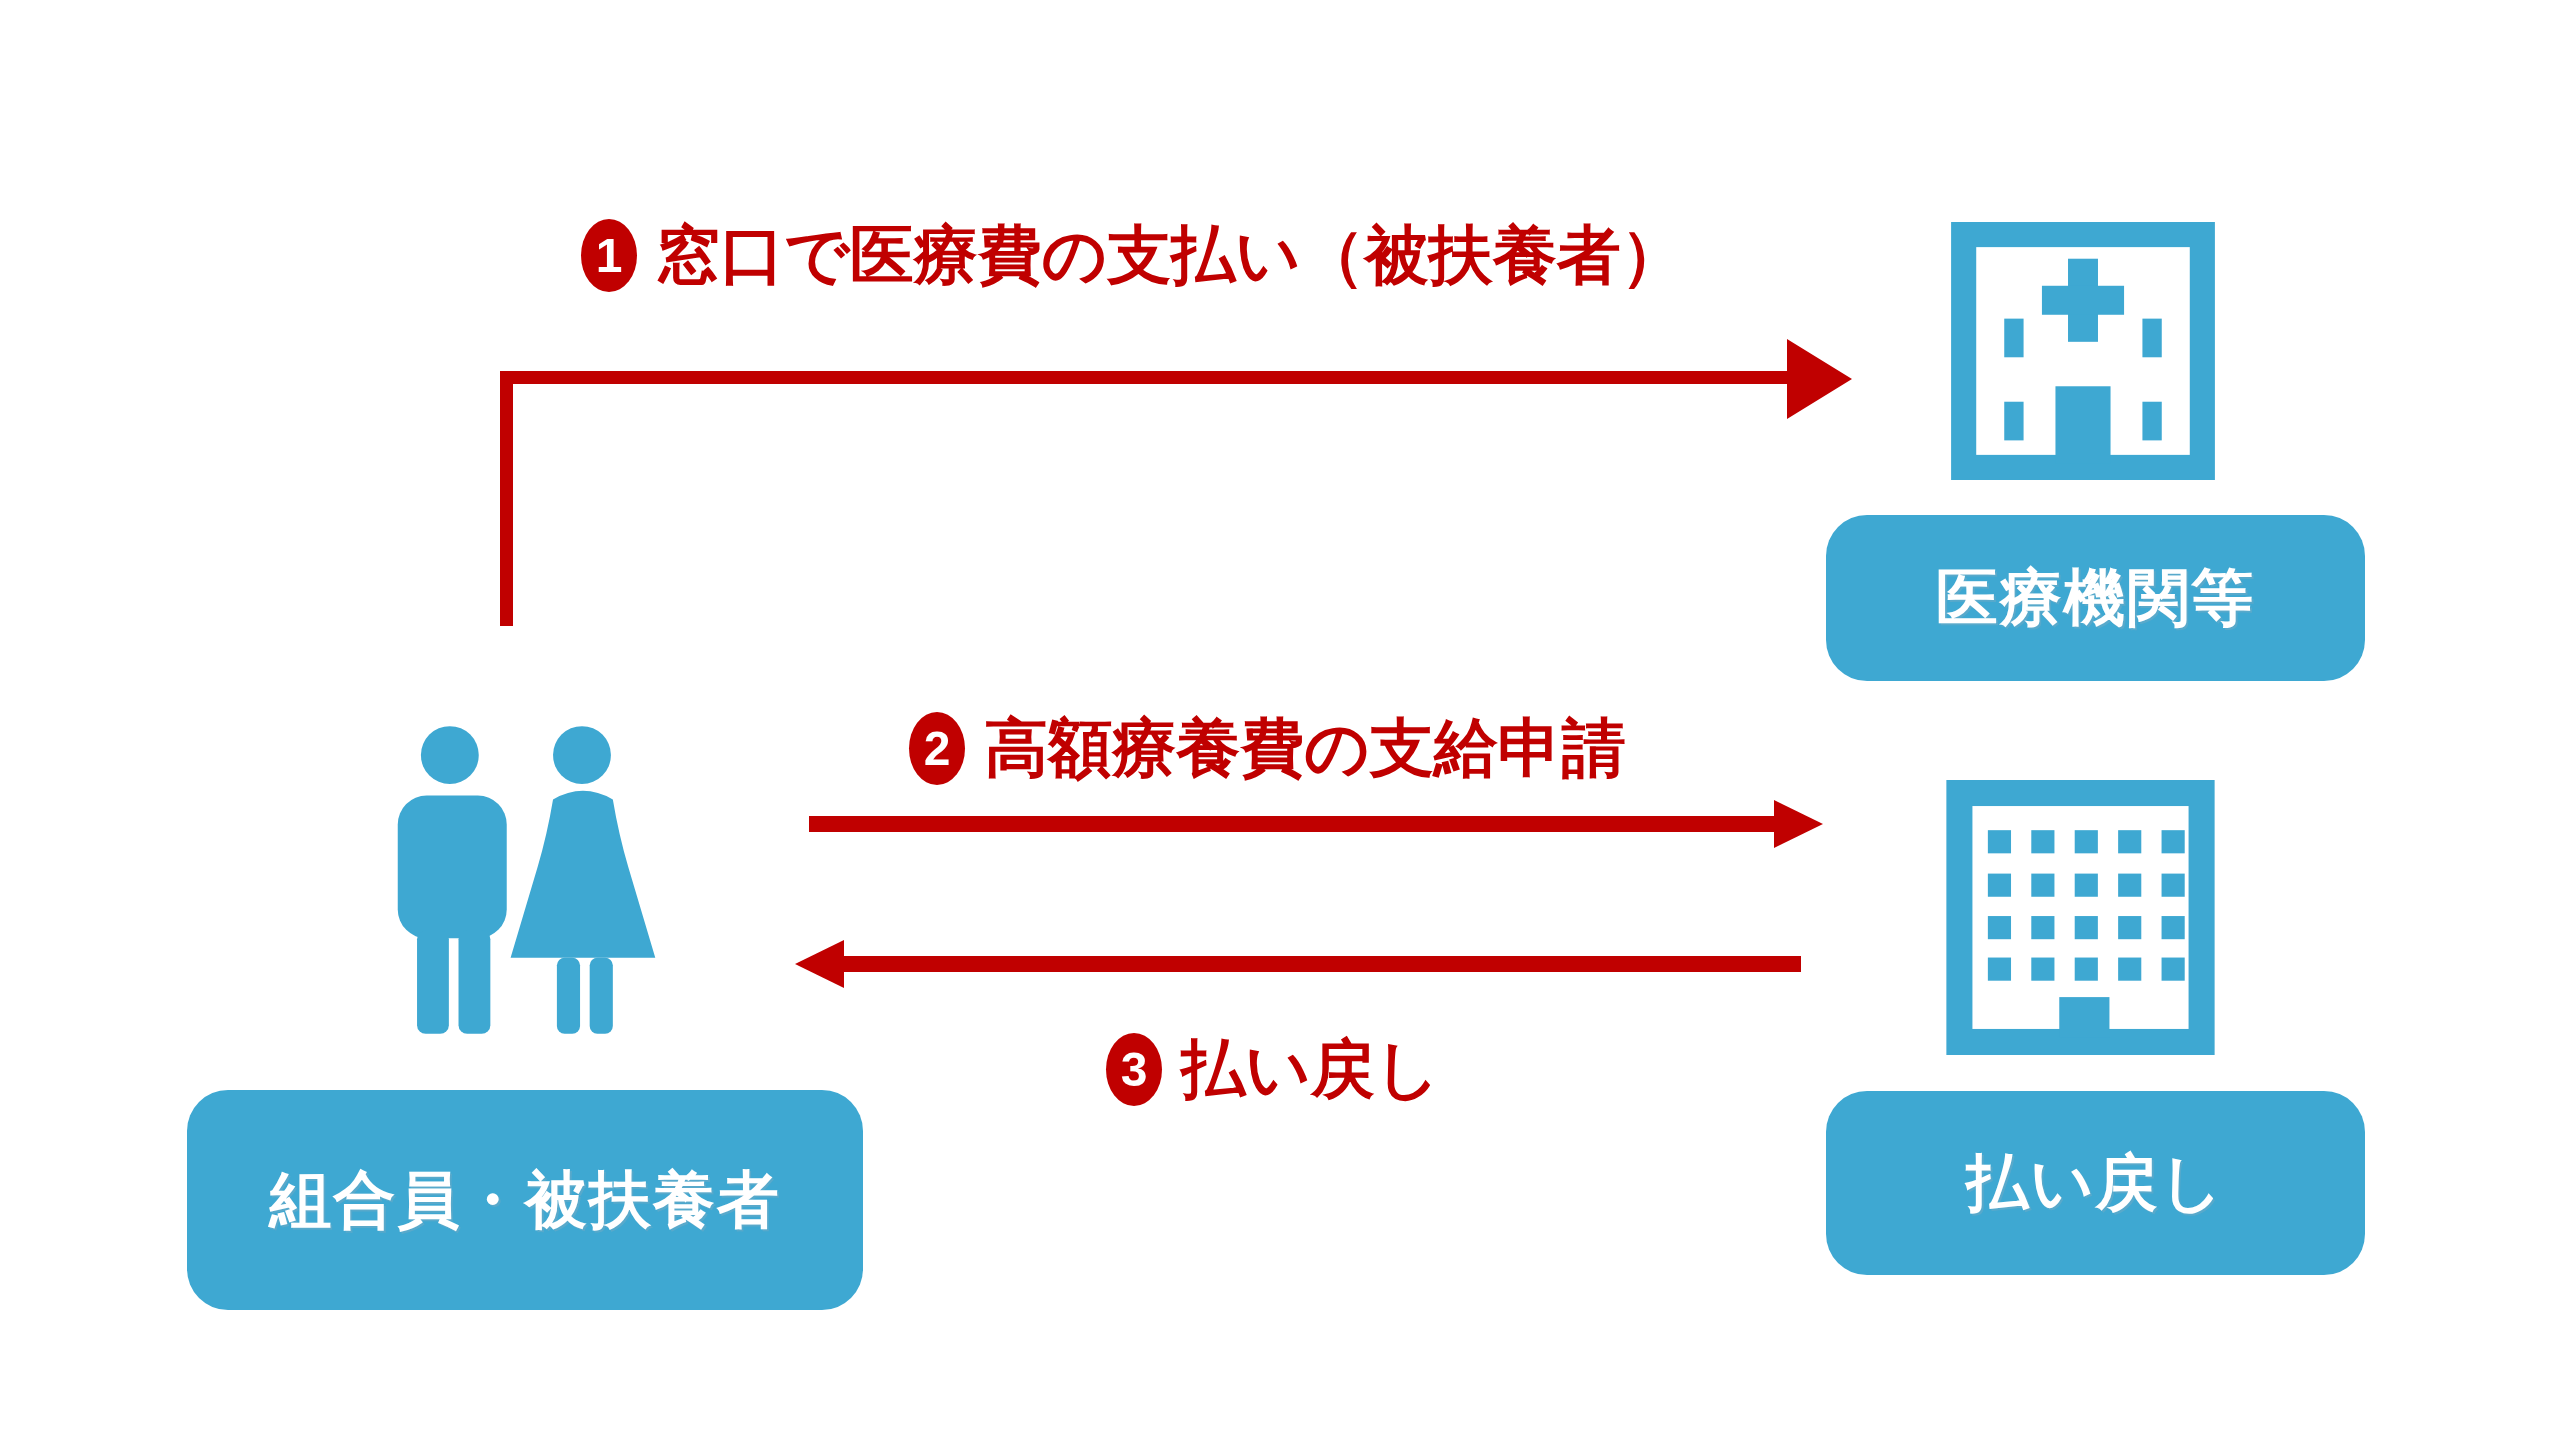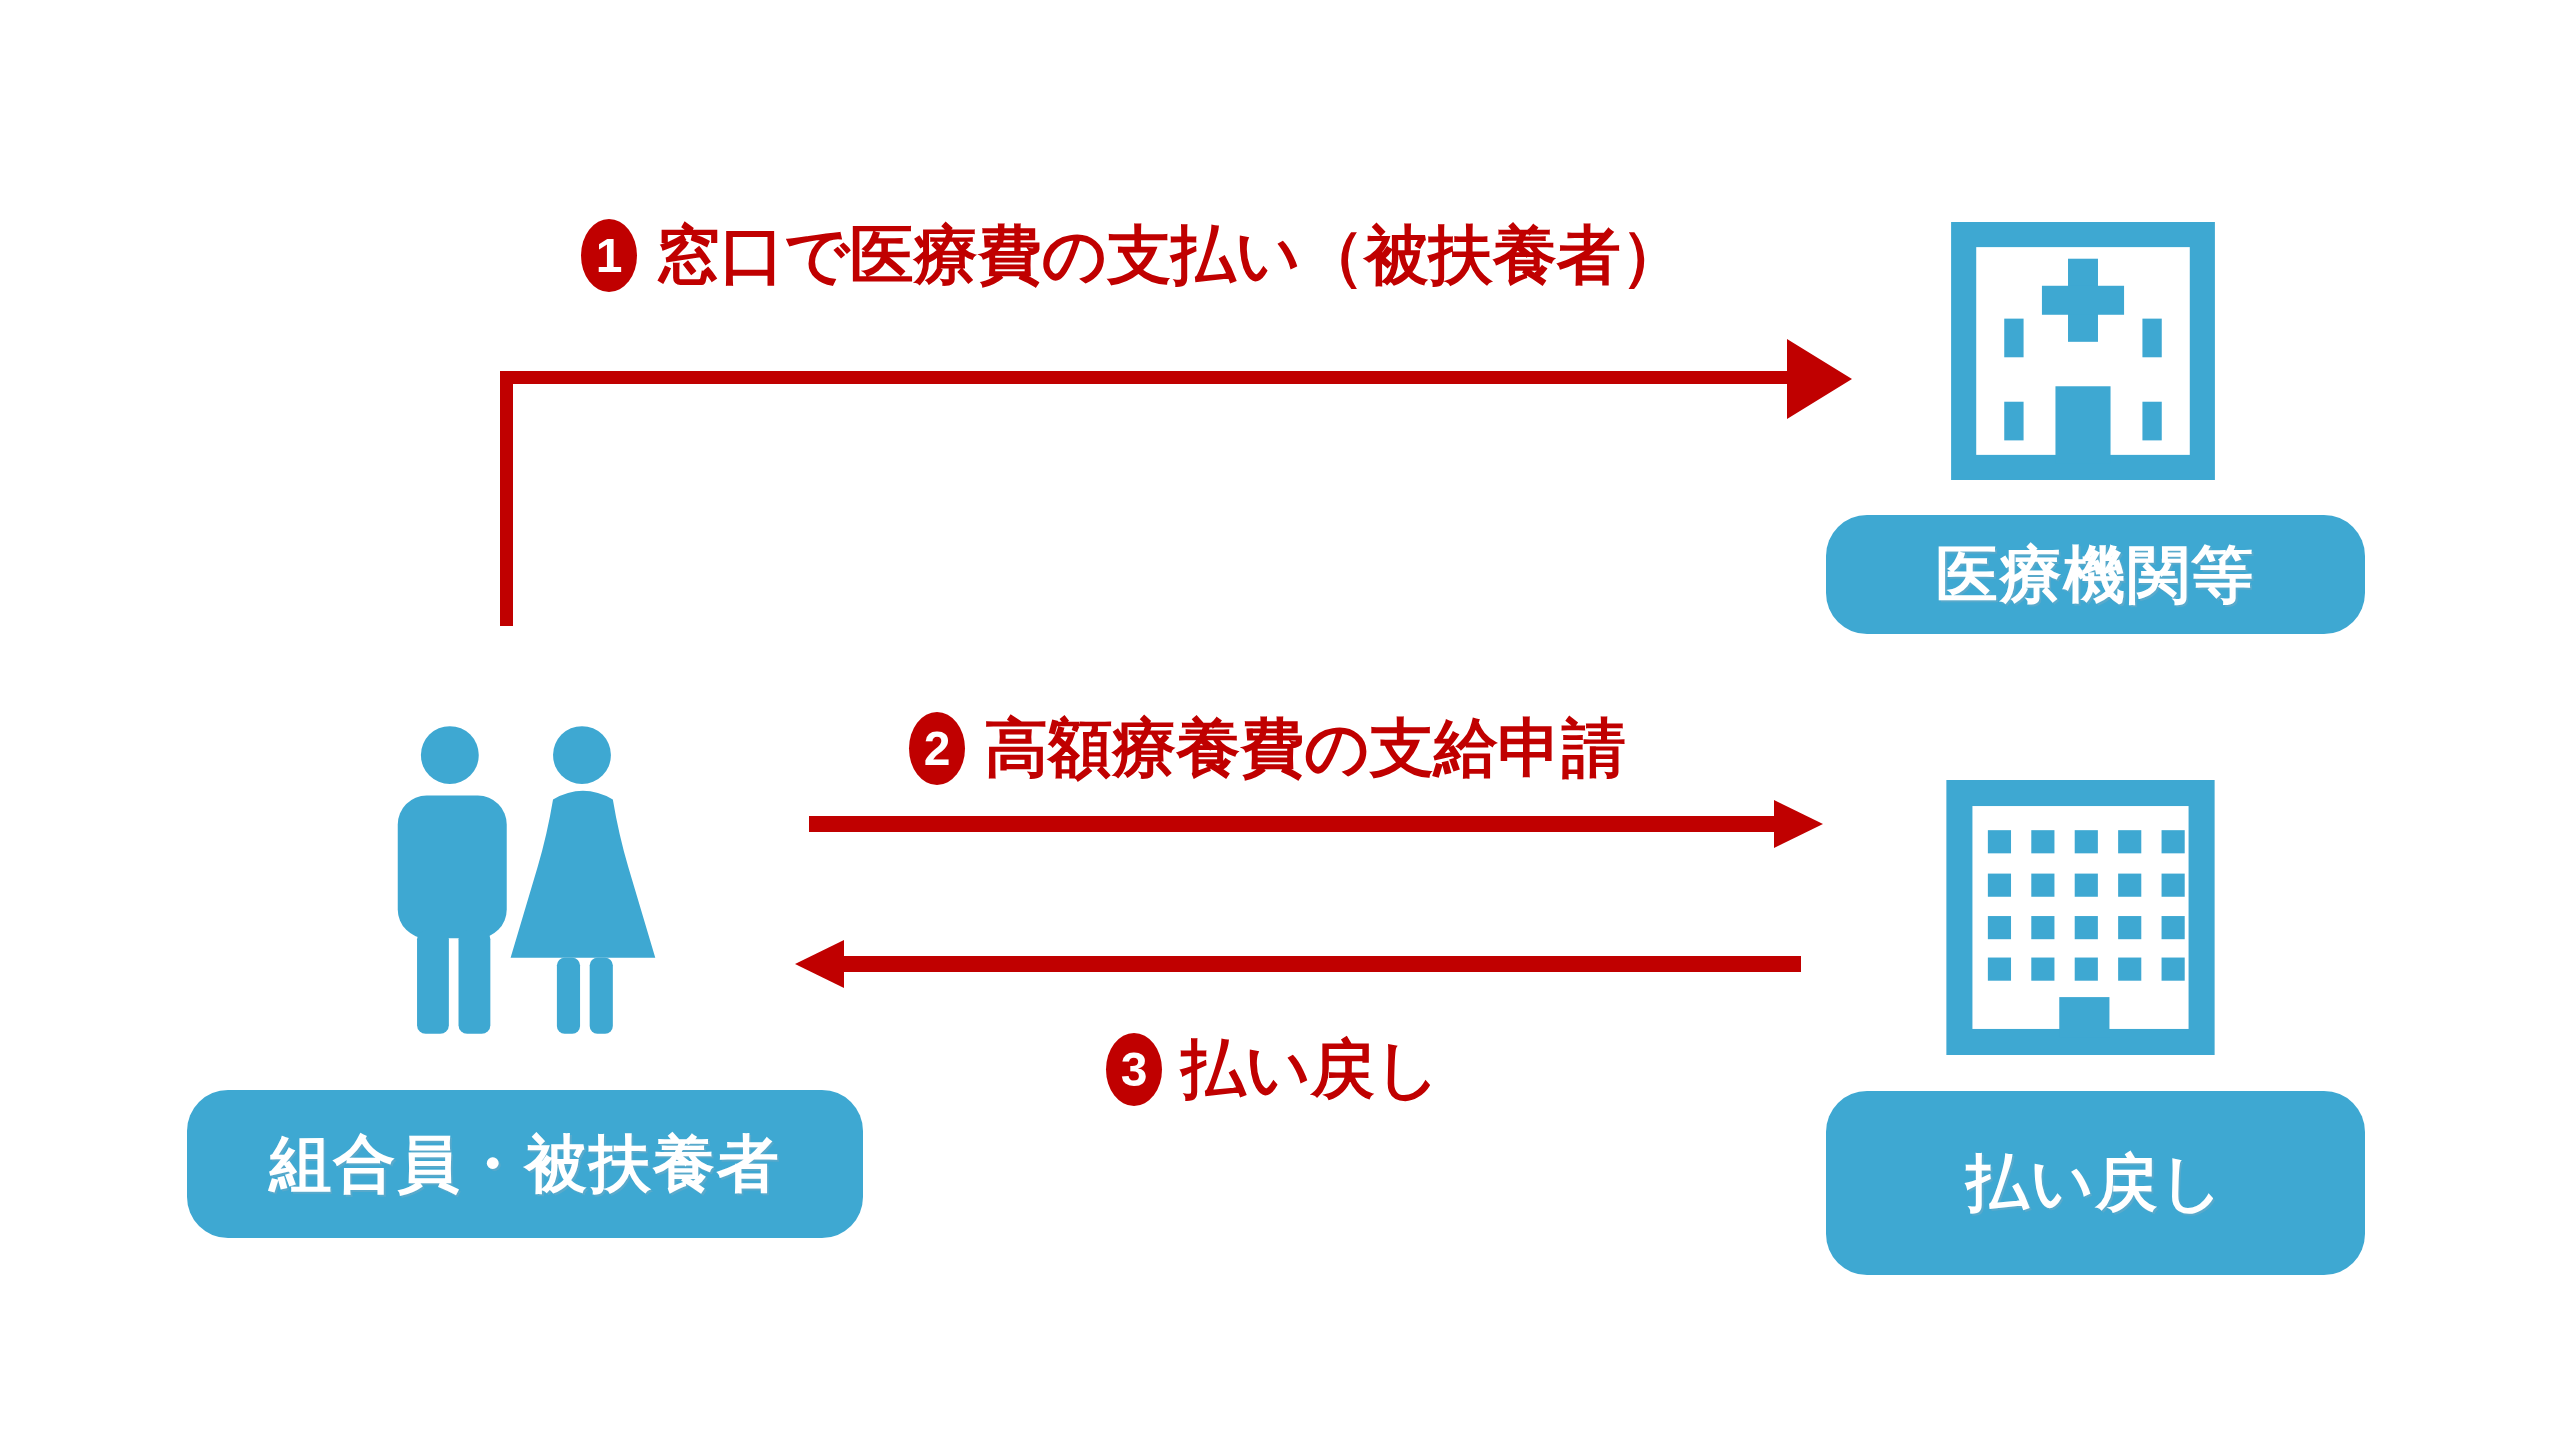--- a/index.html
+++ b/index.html
@@ -23,22 +23,22 @@
     display: flex;
     align-items: center;
     justify-content: center;
     color: #ffffff;
     font-weight: bold;
     font-size: 62px;
     letter-spacing: 1.9px;
     white-space: nowrap;
     text-shadow: 1.9px 1.9px 0 rgba(120,170,195,0.45);
   }
-  .box-members { left: 187px;  top: 1090px; width: 676px; height: 148px; }
-  .box-medical { left: 1826px; top: 515px;  width: 539px; height: 119px; }
+  .box-members { left: 187px;  top: 1090px; width: 676px; height: 220px; }
+  .box-medical { left: 1826px; top: 515px;  width: 539px; height: 166px; }
   .box-union   { left: 1826px; top: 1091px; width: 539px; height: 184px; }
 
   
   .flow-label {
     position: absolute;
     display: flex;
     align-items: center;
     gap: 19.3px;
     color: #C00000;
     font-weight: bold;

